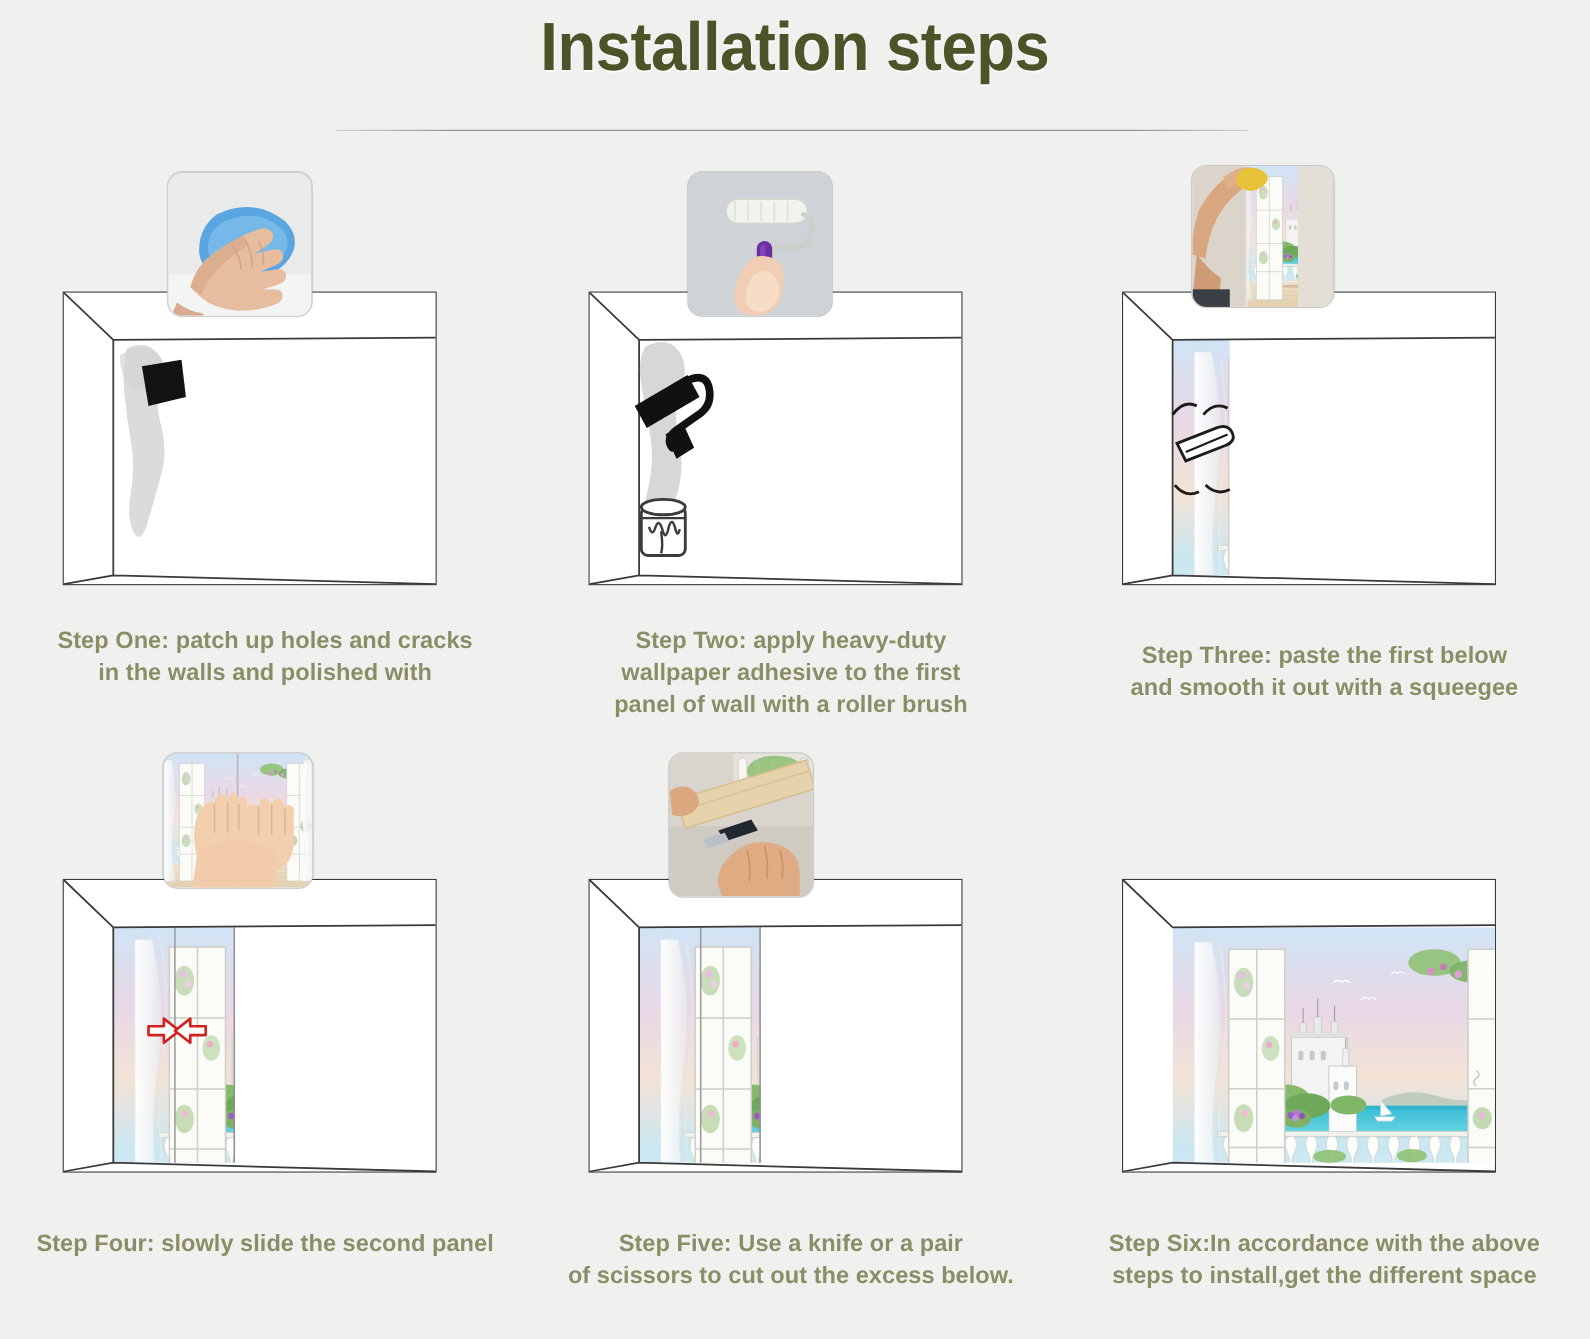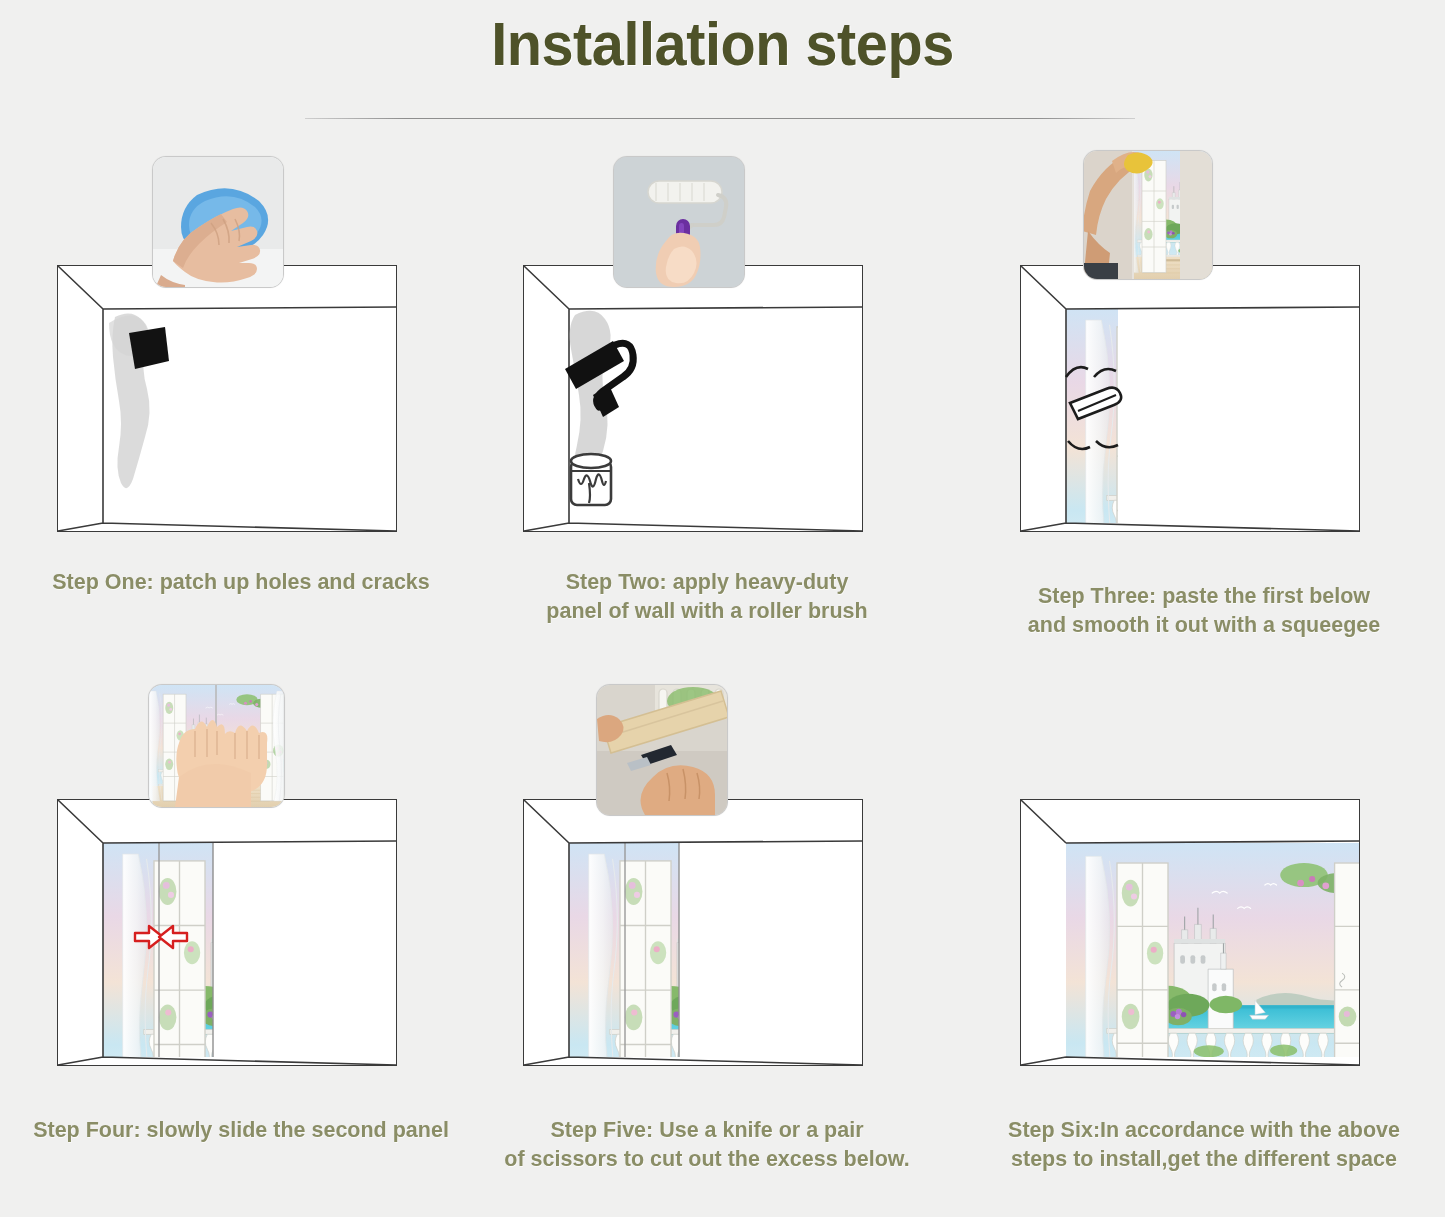--- a/index.html
+++ b/index.html
@@ -25,21 +25,21 @@
   }
   .divider{
     position:absolute;left:305px;top:118px;width:830px;height:1px;
     background:linear-gradient(to right,#cfcfcf,#8e8e8e 12%,#8e8e8e 88%,#cfcfcf);
   }
 
   
   .grid{position:absolute;left:0;top:150px;width:1445px;}
   .row{position:relative;height:534px;}
   .cell{position:absolute;top:0;width:482px;height:534px;}
-  .c0{left:0;text-decoration:underline;}.c1{left:466px;text-decoration:underline;}.c2{left:963px;}
+  .c0{left:0;text-decoration:underline;}.c1{left:478px;text-decoration:underline;}.c2{left:963px;}
 
   .scene{position:absolute;left:0;top:0;width:482px;height:420px;}
 
   
   .room{position:absolute;left:57px;top:115px;width:340px;height:267px;}
   .room .outer{position:absolute;inset:0;border:1.4px solid #3a3a3a;background:#ffffff;box-sizing:border-box;}
   .room svg{position:absolute;left:0;top:0;width:340px;height:267px;overflow:visible;}
 
   
   .inset{
@@ -285,20 +285,21 @@
                 <path d="M58,66 q8,10 8,22"></path>
                   <path d="M70,62 q7,12 6,24"></path>
                   <path d="M82,62 q6,12 4,22"></path>
               </g>
               <path d="M8,118 q10,8 24,10 l0,8 l-32,0 z" fill="#d9ab8e"></path>
             </svg>
           </div>
         </div>
         <div class="caption cap-3lines">
           <span>Step One: patch up holes and cracks</span>
+          <span>in the walls and polished with</span>
         </div>
       </div>
 
       <div class="cell c1">
         <div class="scene">
           <div class="room">
             <div class="outer"></div>
             <svg viewBox="0 0 340 267">
               <path d="M1,1 L46,44 M1,266 L46,258 M46,44 L339,42 M46,258 L339,266 M46,44 L46,258" stroke="#3a3a3a" stroke-width="1.6" fill="none"></path>
             </svg>
@@ -342,20 +343,21 @@
               <rect x="62" y="62" width="14" height="30" rx="7" fill="#6b2fa0"></rect>
               <rect x="65" y="66" width="5" height="22" rx="3" fill="#8a4bc4" opacity=".8"></rect>
 
               <path d="M52,84 q6,-10 18,-8 q14,2 16,14 q2,16 -4,28 q-6,12 -22,12 q-16,0 -18,-14 q-2,-18 10,-32 z" fill="#f0cdb3"></path>
               <path d="M60,92 q10,-6 18,2 q8,10 2,22 q-6,12 -18,10 q-12,-2 -10,-16 q2,-12 8,-18 z" fill="#f7dcc6"></path>
             </svg>
           </div>
         </div>
         <div class="caption cap-3lines">
           <span>Step Two: apply heavy-duty</span>
+          <span>wallpaper adhesive to the first</span>
           <span>panel of wall with a roller brush</span>
         </div>
       </div>
 
       <div class="cell c2">
         <div class="scene">
           <div class="room">
             <div class="outer"></div>
 
             <div class="mural" style="left:46px;top:44px;width:52px;height:214px;">

